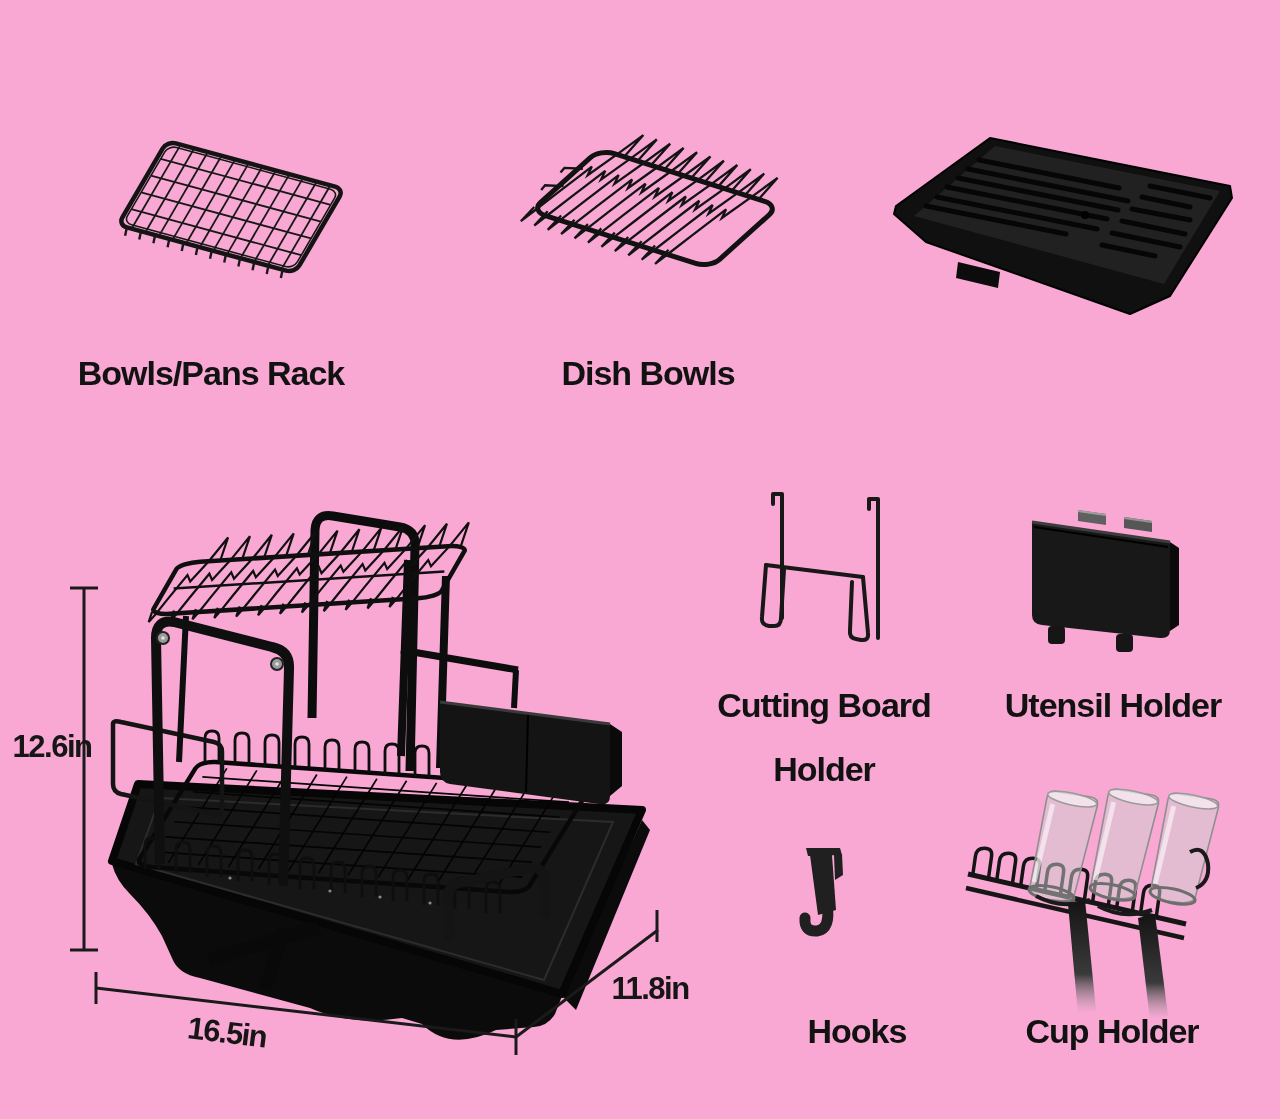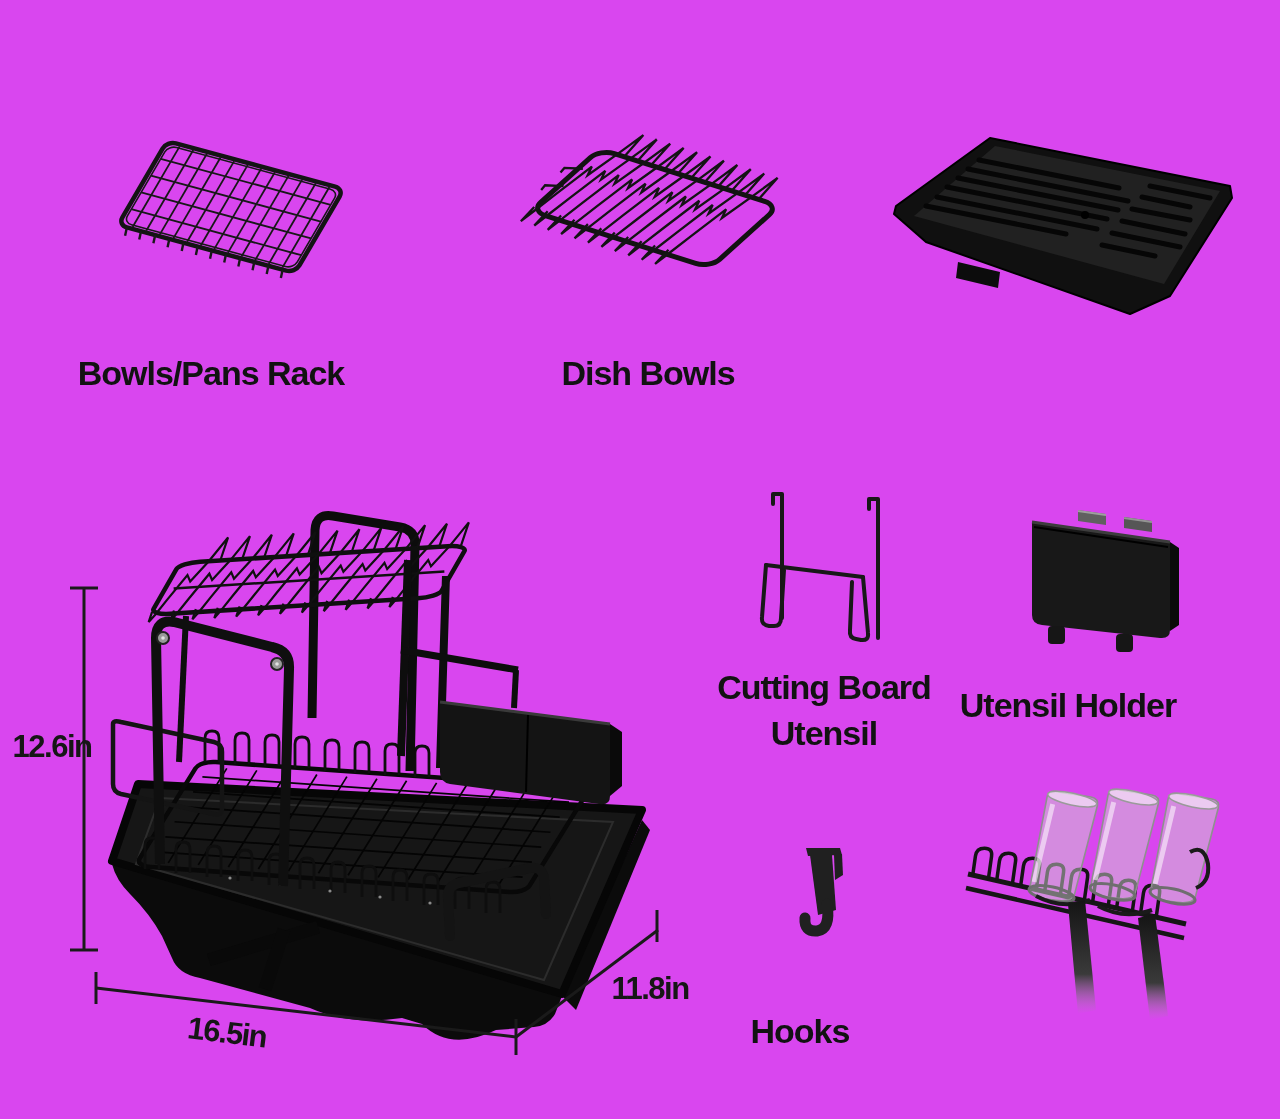--- a/index.html
+++ b/index.html
@@ -1,22 +1,22 @@
 <!DOCTYPE html>
 <html><head>
 <meta charset="utf-8">
 <style>
   html,body{margin:0;padding:0;background:#ffffff;}
-  .canvas{position:relative;width:1280px;height:1119px;background:#d946ef;overflow:hidden;
+  .canvas{position:relative;width:1280px;height:1119px;background:#f9a8d4;overflow:hidden;
           font-family:"Liberation Sans","DejaVu Sans",sans-serif;}
   .abs{position:absolute;}
   .part-label{position:absolute;width:300px;text-align:center;font-weight:700;font-size:34px;
               letter-spacing:-1px;color:#121212;line-height:38px;white-space:nowrap;}
   .part-label.twoline{white-space:normal;line-height:46px;}
-  .part-label.twoline span{display:block;}
+  .part-label.twoline span{display:block;margin-top:18px;}
   .dim-label{position:absolute;width:150px;text-align:center;font-weight:700;font-size:31px;
              letter-spacing:-1.5px;color:#161616;line-height:34px;}
   .rot7{transform:rotate(7deg);transform-origin:center center;}
   svg{display:block;}
 </style>
 </head>
 <body>
 
 <div class="canvas">
 
@@ -331,18 +331,19 @@
       <path d="M240,74 Q254,66 258,86 Q260,104 246,110"></path>
     </g>
     <g>
       <path d="M118,126 L135,122 L146,232 L128,236 Z" fill="url(#lg1)"></path>
       <path d="M188,140 L205,136 L218,238 L200,242 Z" fill="url(#lg1)"></path>
     </g>
   </svg>
 
   <div class="part-label twoline" style="left:674px;top:664px">
     <span>Cutting Board</span>
-    <span>Utensil</span>
+    <span>Holder</span>
   </div>
-  <div class="part-label" style="left:918px;top:686px">Utensil Holder</div>
-  <div class="part-label" style="left:650px;top:1012px">Hooks</div>
+  <div class="part-label" style="left:963px;top:686px">Utensil Holder</div>
+  <div class="part-label" style="left:707px;top:1012px">Hooks</div>
+  <div class="part-label" style="left:962px;top:1012px">Cup Holder</div>
 
 </div>
 
 </body></html>

